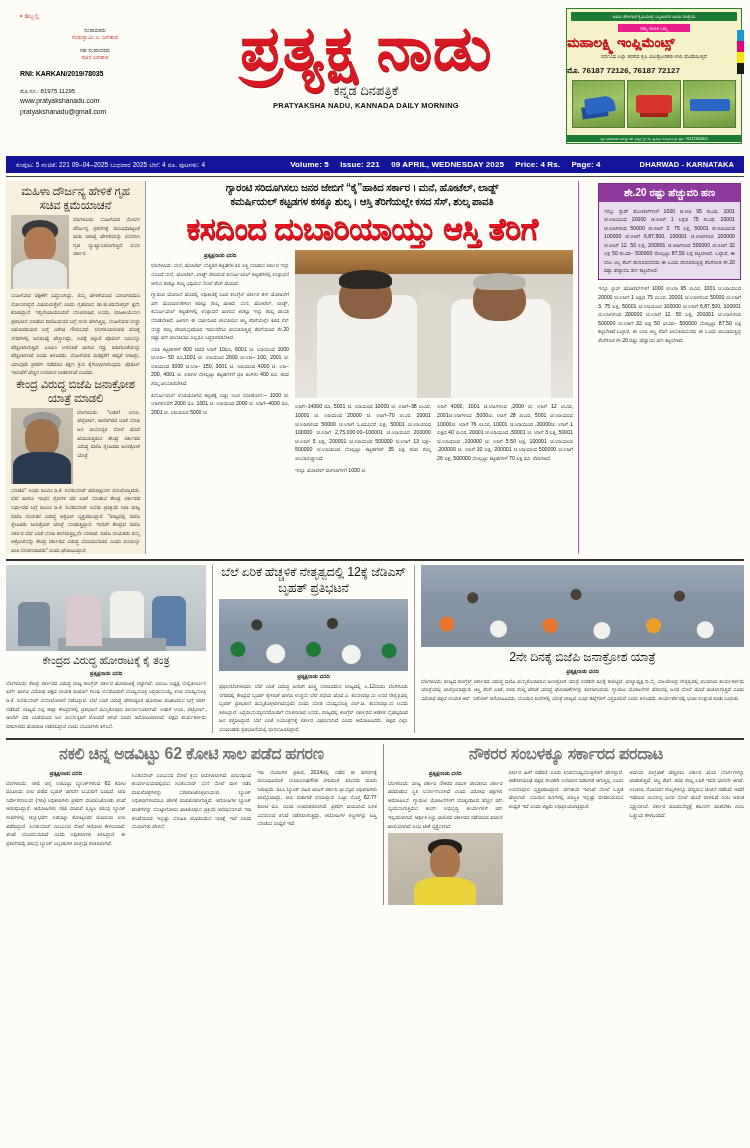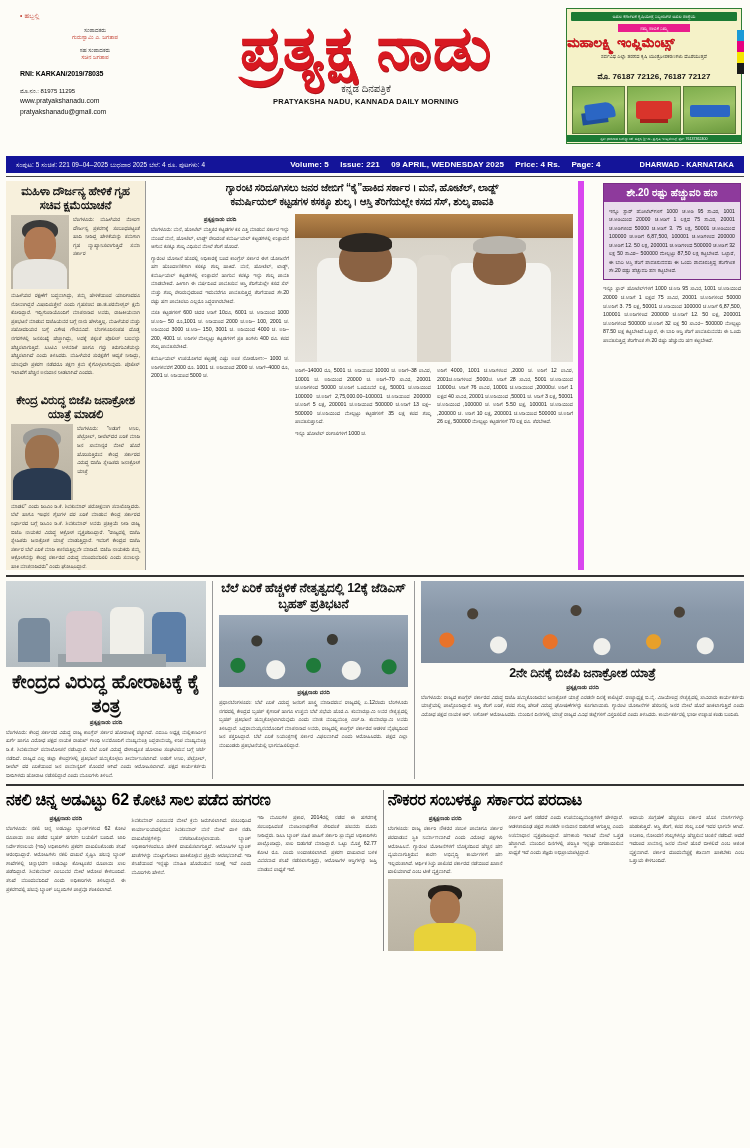--- a/index.html
+++ b/index.html
@@ -22,29 +22,29 @@
   .mh-contact { margin-top:10px; font-size:6.8px; line-height:1.55; color:#111; }
   .mh-contact .ph { font-size:6px; }
 
   .mh-center { flex:1; position:relative; text-align:center; padding-top:12px; }
   .mh-title {
     font-family:"Liberation Sans", sans-serif;
     font-size:61px; font-weight:bold; color:#d81921;
     letter-spacing:1px; line-height:1.05;
     text-shadow:0.6px 0.6px 0 #a8121a;
   }
-  .mh-sub-kn { font-size:10px; color:#111; margin-top:3px; }
+  .mh-sub-kn { font-size:13px; color:#111; margin-top:3px; }
   .mh-sub-en { font-size:7.5px; font-weight:bold; color:#111; letter-spacing:.2px; margin-top:2px; }
 
   .mh-ad { width:176px; height:136px; margin:4px 2px 0 0; border:1.5px solid #2e7d32; background:#f5f2c8; position:relative; overflow:hidden; }
   .ad-top { background:#1b7a34; color:#fff; font-size:4.6px; text-align:center; padding:2px 1px; margin:3px 4px 0; border-radius:1px; }
   .ad-ribbon { background:#e91e8c; color:#fff; font-size:4.6px; text-align:center; margin:3px auto 0; width:72px; padding:1.5px 0; }
   .ad-brand { color:#d81921; font-size:13px; font-weight:bold; margin-top:3px; letter-spacing:.2px; text-shadow:.4px .4px 0 #8a0e14; }
   .ad-desc { font-size:5px; text-align:center; color:#111; margin-top:2px; padding:0 4px; }
-  .ad-phone { font-size:8px; font-weight:bold; text-align:center; color:#111; margin-top:12px; }
+  .ad-phone { font-size:8px; font-weight:bold; text-align:left; color:#111; margin-top:6px; }
   .ad-imgs { display:flex; gap:2px; margin:4px 5px 0; }
   .ad-img { flex:1; height:48px; border:.5px solid #5a7a3a; position:relative; overflow:hidden;
             background:linear-gradient(170deg,#7fae4e 0%,#9fc466 45%,#6b9a3e 100%); }
   .imp1::after{content:"";position:absolute;left:12px;top:16px;width:30px;height:16px;background:#2b66c4;border-radius:2px 10px 2px 2px;transform:rotate(-8deg);box-shadow:-6px 6px 0 -2px #1f4f9b;}
   .imp2::after{content:"";position:absolute;left:8px;top:14px;width:36px;height:18px;background:#d9342b;border-radius:3px;box-shadow:0 8px 0 -4px #a8221c;}
   .imp3::after{content:"";position:absolute;left:6px;top:18px;width:40px;height:12px;background:#2b66c4;border-radius:2px;box-shadow:4px 10px 0 -7px #111, -6px 10px 0 -7px #111;}
   .ad-bottom { position:absolute; bottom:1px; left:0; right:0; background:#1b7a34; color:#fff; font-size:3.6px; text-align:center; padding:1.5px 0; }
   .mh-colorbars { position:absolute; right:0; top:26px; width:7px; }
   .mh-colorbars div { height:11px; }
 
@@ -56,24 +56,24 @@
   .db-kn { font-size:6.4px; }
   .db-en { font-weight:bold; font-size:8px; margin-left:auto; }
   .db-en span { margin-right:9px; }
   .db-place { font-weight:bold; font-size:7.5px; margin-left:30px; }
   .rule-thin { height:1px; background:#444; margin:3px 0 0; }
 
   
   .content { display:flex; margin-top:4px; }
   .col-left { width:140px; background:#f7f0dc; padding:3px 5px 0; border-right:1px solid #999; }
   .col-main { flex:1; padding:0 5px; }
-  .col-right { width:166px; padding:0 3px 0 19px; border-left:6px solid #d946ef; }
+  .col-right { width:166px; padding:0 3px 0 19px; border-left:1px solid #d946ef; }
 
   .sec-head-kn {
-    font-size:11.5px; font-weight:bold; color:#111; line-height:1.22; text-align:center;
+    font-size:11.5px; font-weight:normal; color:#111; line-height:1.22; text-align:center;
     letter-spacing:-.2px;
   }
   .photo { background:#cfcabd; position:relative; overflow:hidden; }
 
   
   .portrait { background:linear-gradient(175deg,#c9c2b2 0%,#b9b2a2 100%); position:relative; }
   .portrait .head { position:absolute; left:50%; transform:translateX(-50%); border-radius:45%; }
   .portrait .hair { position:absolute; left:50%; transform:translateX(-50%); border-radius:50% 50% 40% 40%; }
   .portrait .body { position:absolute; left:50%; transform:translateX(-50%); bottom:0; border-radius:40% 40% 0 0; }
 
@@ -130,21 +130,21 @@
 
   
   .emblem { background:#efe9dd; position:relative; overflow:hidden; display:flex; align-items:center; justify-content:center; }
   .emblem .disc { width:64px; height:64px; border-radius:50%; background:radial-gradient(circle at 35% 30%, #f4f2ee, #d8d3c8);
                   border:3px solid #c9c3b6; display:flex; align-items:center; justify-content:center; position:relative; }
   .emblem .inner { width:40px; height:40px; border-radius:50%; background:#7d2234; color:#e8d6ac; font-size:15px;
                    font-weight:bold; display:flex; align-items:center; justify-content:center; font-style:italic; }
   .emblem .ribbon { position:absolute; bottom:6px; left:50%; transform:translateX(-50%); background:#7d2234; color:#e8d6ac;
                     font-size:3.5px; padding:1.5px 7px; }
 
-  .sec-title-big { font-size:16px; font-weight:bold; color:#000000; text-align:left; line-height:1.2; letter-spacing:-.3px; }
+  .sec-title-big { font-size:16px; font-weight:bold; color:#737373; text-align:center; line-height:1.2; letter-spacing:-.3px; }
   .bottom-split { display:flex; gap:6px; margin-top:3px; }
   .bs-left { flex:1.02; }
   .bs-right { flex:.98; border-left:1px solid #888; padding-left:4px; }
 </style>
 </head>
 <body>
 
 <div class="page">
 
   <div class="masthead">
@@ -216,39 +216,40 @@
           <div class="photo portrait" style="width:58px;height:74px;flex:none;">
             <div class="hair" style="top:5px;width:36px;height:20px;background:#3a3a3a;"></div>
             <div class="head" style="top:12px;width:32px;height:36px;background:#b07a55;"></div>
             <div class="body" style="width:54px;height:30px;background:#e8e6e0;"></div>
           </div>
           <div class="bodytext">ಬೆಂಗಳೂರು: ಮಹಿಳೆಯರ ಮೇಲಣ ದೌರ್ಜನ್ಯ ಪ್ರಕರಣಕ್ಕೆ ಸಂಬಂಧಪಟ್ಟಂತೆ ಹಾದಿ ನೀಡಿದ್ದ ಹೇಳಿಕೆಯನ್ನು ತಮಗಾಗಿ ಗೃಹ ವ್ಯಾಖ್ಯಾನಿಸಲಾಗುತ್ತಿದೆ ಸಮಾ ಸರ್ಕಾರ</div>
         </div>
         <div class="bodytext" style="margin-top:2px;">ಮಹಿಳೆಯರ ರಕ್ಷಣೆಗೆ ಬದ್ಧವಾಗಿದ್ದು, ತಮ್ಮ ಹೇಳಿಕೆಯಿಂದ ಯಾರಿಗಾದರೂ ನೋವಾಗಿದ್ದರೆ ವಿಷಾದಿಸುತ್ತೇನೆ ಎಂದು ಗೃಹಸಚಿವ ಡಾ.ಜಿ.ಪರಮೇಶ್ವರ್ ಕ್ಷಮೆ ಕೋರಿದ್ದಾರೆ. ಇದ್ದಿಗುಂಡಿಯೊಂದಿಗೆ ಮಾತನಾಡಿದ ಅವರು, ರಾಜಕೀಯವಾಗಿ ಪ್ರತಿಭಟನೆ ಮಾಡುವ ಬಿಜೆಪಿಯವರ ಬಗ್ಗೆ ನಾನು ಹೇಳುತ್ತಿಲ್ಲ. ಮಹಿಳೆಯರ ಮತ್ತು ಸಹೋದರಿಯರ ಬಗ್ಗೆ ವಿಶೇಷ ಗೌರವವಿದೆ. ಬೆಂಗಳೂರಿನಂತಹ ದೊಡ್ಡ ನಗರಗಳಲ್ಲಿ ಜನಸಂಖ್ಯೆ ಹೆಚ್ಚಾಗಿದ್ದು, ಅದಕ್ಕೆ ತಕ್ಕಂತೆ ಪೊಲೀಸ್ ಬಲವನ್ನು ಹೆಚ್ಚಿಸಲಾಗುತ್ತಿದೆ. ಸಿಸಿಟಿವಿ ಅಳವಡಿಕೆ ಹಾಗೂ ಗಸ್ತು ತಿರುಗುವಿಕೆಯನ್ನು ಹೆಚ್ಚಿಸಲಾಗಿದೆ ಎಂದು ತಿಳಿಸಿದರು. ಮಹಿಳೆಯರ ಸುರಕ್ಷತೆಗೆ ಆದ್ಯತೆ ನೀಡಿದ್ದು, ಯಾವುದೇ ಪ್ರಕರಣ ನಡೆದರೂ ತಕ್ಷಣ ಕ್ರಮ ಕೈಗೊಳ್ಳಲಾಗುವುದು. ಪೊಲೀಸ್ ಇಲಾಖೆಗೆ ಹೆಚ್ಚಿನ ಅನುದಾನ ನೀಡಲಾಗಿದೆ ಎಂದರು.</div>
       </div>
 
-      <div style="margin-top:16px;">
+      <div style="margin-top:0;">
         <div class="sec-head-kn">ಕೇಂದ್ರ ವಿರುದ್ಧ ಬಿಜೆಪಿ ಜನಾಕ್ರೋಶ ಯಾತ್ರೆ ಮಾಡಲಿ</div>
         <div style="display:flex; gap:4px; margin-top:3px;">
           <div class="photo portrait" style="width:62px;height:76px;flex:none;">
             <div class="hair" style="top:4px;width:38px;height:20px;background:#9a9a96;"></div>
             <div class="head" style="top:11px;width:34px;height:38px;background:#9d7350;"></div>
             <div class="body" style="width:58px;height:32px;background:#2a3a50;"></div>
           </div>
           <div class="bodytext">ಬೆಂಗಳೂರು: "ಅಡುಗೆ ಅನಿಲ, ಪೆಟ್ರೋಲ್, ಡೀಸೆಲ್‌ದರ ಏರಿಕೆ ಮಾಡಿ ಜನ ಸಾಮಾನ್ಯರ ಮೇಲೆ ಹೊರೆ ಹೊರಿಸುತ್ತಿರುವ ಕೇಂದ್ರ ಸರ್ಕಾರದ ವಿರುದ್ಧ ಬಿಜೆಪಿ ಸ್ನೇಹಿತರು ಜನಾಕ್ರೋಶ ಯಾತ್ರೆ</div>
         </div>
         <div class="bodytext" style="margin-top:2px;">ಮಾಡಲಿ" ಎಂದು ಡಿಸಿಎಂ ಡಿ.ಕೆ. ಶಿವಕುಮಾರ್ ಪರೋಕ್ಷವಾಗಿ ಸವಾಲೊಡ್ಡಿದರು. ಬೆಲೆ ಹಾಗೂ ಇಂಧನ ಶೈಲಗಳ ದರ ಏರಿಕೆ ಮಾಡುವ ಕೇಂದ್ರ ಸರ್ಕಾರದ ನಿರ್ಧಾರದ ಬಗ್ಗೆ ಡಿಸಿಎಂ ಡಿ.ಕೆ. ಶಿವಕುಮಾರ್ ಅವರು ಪ್ರತಿಕ್ರಿಯೆ ನೀಡಿ ರಾಜ್ಯ ಬಿಜೆಪಿ ನಾಯಕರ ವಿರುದ್ಧ ಆಕ್ರೋಶ ವ್ಯಕ್ತಪಡಿಸಿದ್ದಾರೆ. "ರಾಜ್ಯದಲ್ಲಿ ಬಿಜೆಪಿ ಸ್ನೇಹಿತರು ಜನಾಕ್ರೋಶ ಯಾತ್ರೆ ಮಾಡುತ್ತಿದ್ದಾರೆ. ಇವರಿಗೆ ಕೇಂದ್ರದ ಬಿಜೆಪಿ ಸರ್ಕಾರ ಬೆಲೆ ಏರಿಕೆ ಮಾಡಿ ಕಾಣಿಸುತ್ತಿಲ್ಲವೇ ಮಾಡಿದೆ. ಬಿಜೆಪಿ ನಾಯಕರು ತಮ್ಮ ಆಕ್ರೋಶವನ್ನು ಕೇಂದ್ರ ಸರ್ಕಾರದ ವಿರುದ್ಧ ಮುಂದುವರಿಸಲಿ ಎಂದು ಸವಾಲನ್ನು ಹಾಕಿ ಮಾತನಾಡಿದರು" ಎಂದು ಘೋಷಿಸಿದ್ದಾರೆ.</div>
       </div>
     </div>
 
     <div class="col-main">
 
       <div>
         <div class="kicker">ಗ್ಯಾರಂಟಿ ಸರಿದೂಗಿಸಲು ಜನರ ಜೇಬಿಗೆ “ಕೈ”ಹಾಕಿದ ಸರ್ಕಾರ । ಮನೆ, ಹೋಟೆಲ್, ಲಾಡ್ಜ್</div>
         <div class="kicker">ಕಮರ್ಷಿಯಲ್ ಕಟ್ಟಡಗಳ ಕಸಕ್ಕೂ ಶುಲ್ಕ । ಆಸ್ತಿ ತೆರಿಗೆಯಲ್ಲೇ ಕಸದ ಸೆಸ್, ಶುಲ್ಕ ಪಾವತಿ</div>
+        <div class="bighead">ಕಸದಿಂದ ದುಬಾರಿಯಾಯ್ತು ಆಸ್ತಿ ತೆರಿಗೆ</div>
 
         <div style="display:flex; gap:6px; margin-top:4px;">
 
           <div style="width:138px;">
             <div class="byline">ಪ್ರತ್ಯಕ್ಷನಾಡು ವರದಿ</div>
             <div class="bodytext">ಬೆಂಗಳೂರು: ಮನೆ, ಹೋಟೆಲ್ ಮತ್ತಿತರ ಕಟ್ಟಡಗಳ ಕಸ ಎತ್ತಿ ಮಾಡುವ ಸರ್ಕಾರ ಇನ್ನು ಮುಂದೆ ಮನೆ, ಹೋಟೆಲ್, ಲಾಡ್ಜ್ ಸೇರಿದಂತೆ ಕಮರ್ಷಿಯಲ್ ಕಟ್ಟಡಗಳಲ್ಲಿ ಉತ್ಪಾದನೆ ಆಗುವ ಕಸಕ್ಕೂ ಶುಲ್ಕ ವಿಧಿಸುವ ಮೇಲೆ ತೆರಿಗೆ ಹೊರಿದೆ.</div>
             <div class="bodytext" style="margin-top:3px;">ಗ್ಯಾರಂಟಿ ಯೋಜನೆ ಹೊರಲ್ಲಿ ಅಧಿಕಾರಕ್ಕೆ ಬಂದ ಕಾಂಗ್ರೆಸ್ ಸರ್ಕಾರ ಈಗ ಯೋಜನೆಗೆ ಹಣ ಹೊಂದಾಣಿಕೆಗಾಗಿ ಕಸಕ್ಕೂ ಶುಲ್ಕ ಹಾಕಿದೆ. ಮನೆ, ಹೋಟೆಲ್, ಲಾಡ್ಜ್, ಕಮರ್ಷಿಯಲ್ ಕಟ್ಟಡಗಳಲ್ಲಿ ಉತ್ಪಾದನೆ ಹಾಗುವ ಕಸಕ್ಕೂ ಇನ್ನು ಶುಲ್ಕ ಪಾವತಿ ಮಾಡಬೇಕಿದೆ. ಹೀಗಾಗಿ ಈ ವರ್ಷದಿಂದ ಪಾವತಿಸುವ ಆಸ್ತಿ ತೆರಿಗೆಯಲ್ಲೇ ಕಸದ ಸೆಸ್ ಮತ್ತು ಶುಲ್ಕ ಸೇರಿರುವುದರಿಂದ ಇದುವರೆಗೂ ಪಾವತಿಸುತ್ತಿದ್ದ ತೆರಿಗೆಯಿಂದ ಶೇ.20 ರಷ್ಟು ಹಣ ಪಾವತಿಸಲು ಎಲ್ಲರೂ ಸಿದ್ಧರಾಗಿರಬೇಕಿದೆ.</div>
             <div class="bodytext" style="margin-top:3px;">ವಸತಿ ಕಟ್ಟಡಗಳಿಗೆ 600 ಚದರ ಅಡಿಗೆ 10ರೂ, 6001 ಚ. ಅಡಿಯಿಂದ 1000 ಚ.ಅಡಿ– 50 ರೂ,1001 ಚ. ಅಡಿಯಿಂದ 2000 ಚ.ಅಡಿ– 100, 2001 ಚ. ಅಡಿಯಿಂದ 3000 ಚ.ಅಡಿ– 150, 3001 ಚ. ಅಡಿಯಿಂದ 4000 ಚ. ಅಡಿ– 200, 4001 ಚ. ಅಡಿಗಳ ಮೇಲ್ಪಟ್ಟು ಕಟ್ಟಡಗಳಿಗೆ ಪ್ರತಿ ತಿಂಗಳು 400 ರೂ. ಕಸದ ಶುಲ್ಕ ಪಾವತಿಸಬೇಕಿದೆ.</div>
             <div class="bodytext" style="margin-top:3px;">ಕಮರ್ಷಿಯಲ್ ಉಪಯೋಗದ ಕಟ್ಟಡಕ್ಕೆ ಎಷ್ಟು ಅಂತ ನೋಡೋಣ:– 1000 ಚ. ಅಡಿಗಳವರೆಗೆ 2000 ರೂ. 1001 ಚ. ಅಡಿಯಿಂದ 2000 ಚ. ಅಡಿಗೆ–4000 ರೂ, 2001 ಚ. ಅಡಿಯಿಂದ 5000 ಚ.</div>
           </div>
@@ -291,21 +292,21 @@
   <div class="hr-sec"></div>
 
   <div style="display:flex; gap:6px;">
 
     <div style="width:200px;">
       <div class="photo room" style="height:86px;">
         <div class="p3"></div>
           <div class="p4"></div>
           <div class="desk"></div>
       </div>
-      <div class="sec-head-kn" style="font-size:19px;margin-top:3px;">ಕೇಂದ್ರದ ವಿರುದ್ಧ ಹೋರಾಟಕ್ಕೆ ಕೈ ತಂತ್ರ</div>
+      <div class="sec-head-kn" style="font-size:11px;margin-top:3px;">ಕೇಂದ್ರದ ವಿರುದ್ಧ ಹೋರಾಟಕ್ಕೆ ಕೈ ತಂತ್ರ</div>
       <div class="byline">ಪ್ರತ್ಯಕ್ಷನಾಡು ವರದಿ</div>
       <div class="bodytext">ಬೆಂಗಳೂರು: ಕೇಂದ್ರ ಸರ್ಕಾರದ ವಿರುದ್ಧ ರಾಜ್ಯ ಕಾಂಗ್ರೆಸ್ ಸರ್ಕಾರ ಹೋರಾಟಕ್ಕೆ ಸಜ್ಜಾಗಿದೆ. ಎಐಸಿಸಿ ಅಧ್ಯಕ್ಷ ಮಲ್ಲಿಕಾರ್ಜುನ ಖರ್ಗೆ ಹಾಗೂ ವಿರೋಧ ಪಕ್ಷದ ನಾಯಕ ರಾಹುಲ್ ಗಾಂಧಿ ಅವರೊಂದಿಗೆ ಮುಖ್ಯಮಂತ್ರಿ ಸಿದ್ದರಾಮಯ್ಯ, ಉಪ ಮುಖ್ಯಮಂತ್ರಿ ಡಿ.ಕೆ. ಶಿವಕುಮಾರ್ ಸಮಾಲೋಚನೆ ನಡೆಸಿದ್ದಾರೆ. ಬೆಲೆ ಏರಿಕೆ ವಿರುದ್ಧ ದೇಶಾದ್ಯಂತ ಹೋರಾಟ ಸಂಘಟಿಸುವ ಬಗ್ಗೆ ಚರ್ಚೆ ನಡೆದಿದೆ. ರಾಜ್ಯದ ಎಲ್ಲ ಜಿಲ್ಲಾ ಕೇಂದ್ರಗಳಲ್ಲಿ ಪ್ರತಿಭಟನೆ ಹಮ್ಮಿಕೊಳ್ಳಲು ತೀರ್ಮಾನಿಸಲಾಗಿದೆ. ಅಡುಗೆ ಅನಿಲ, ಪೆಟ್ರೋಲ್, ಡೀಸೆಲ್ ದರ ಏರಿಕೆಯಿಂದ ಜನ ಸಾಮಾನ್ಯರಿಗೆ ತೊಂದರೆ ಆಗಿದೆ ಎಂದು ಆರೋಪಿಸಲಾಗಿದೆ. ಪಕ್ಷದ ಕಾರ್ಯಕರ್ತರು ಬೀದಿಗಿಳಿದು ಹೋರಾಟ ನಡೆಸಲಿದ್ದಾರೆ ಎಂದು ಮೂಲಗಳು ತಿಳಿಸಿವೆ.</div>
     </div>
 
     <div style="width:196px;border-left:1px solid #999;padding-left:6px;">
       <div class="sec-head-kn" style="font-size:12.5px;">ಬೆಲೆ ಏರಿಕೆ ಹೆಚ್ಚಳಿಕೆ ನೇತೃತ್ವದಲ್ಲಿ 12ಕ್ಕೆ ಜೆಡಿಎಸ್ ಬೃಹತ್ ಪ್ರತಿಭಟನೆ</div>
       <div class="photo crowd green" style="height:72px;margin-top:3px;"></div>
       <div class="byline">ಪ್ರತ್ಯಕ್ಷನಾಡು ವರದಿ</div>
       <div class="bodytext">ಪ್ರಧಾನಬೆಂಗಳೂರು: ಬೆಲೆ ಏರಿಕೆ ವಿರುದ್ಧ ಜನರಿಗೆ ಹಾಸ್ತ್ರ ಮಾಡಿದರುವ ರಾಜ್ಯದಲ್ಲಿ ಏ.12ರಂದು ಬೆಂಗಳೂರು ನಗರದಲ್ಲಿ ಕೇಂದ್ರದ ಬೃಹತ್ ಕೈಗಾರಿಕೆ ಹಾಗೂ ಉತ್ತಮ ಬೆಲೆ ಸಭೆಯ ಹೊರ.ಎ. ಕುಮಾರಸ್ವಾಮಿ ಅವರ ನೇತೃತ್ವದಲ್ಲಿ ಬೃಹತ್ ಪ್ರತಿಭಟನೆ ಹಮ್ಮಿಕೊಳ್ಳಲಾಗಿರುವುದು ಎಂದು ಮಾಜಿ ಮುಖ್ಯಮಂತ್ರಿ ಎಚ್.ಡಿ. ಕುಮಾರಸ್ವಾಮಿ ಅವರು ತಿಳಿಸಿದ್ದಾರೆ. ಸಿದ್ದರಾಮಯ್ಯನವರೊಂದಿಗೆ ಮಾತನಾಡಿದ ಅವರು, ರಾಜ್ಯದಲ್ಲಿ ಕಾಂಗ್ರೆಸ್ ಸರ್ಕಾರದ ಆಡಳಿತ ವೈಫಲ್ಯದಿಂದ ಜನ ತತ್ತರಿಸಿದ್ದಾರೆ. ಬೆಲೆ ಏರಿಕೆ ನಿಯಂತ್ರಣಕ್ಕೆ ಸರ್ಕಾರ ವಿಫಲವಾಗಿದೆ ಎಂದು ಆರೋಪಿಸಿದರು. ಪಕ್ಷದ ಎಲ್ಲಾ ಮುಖಂಡರು ಪ್ರತಿಭಟನೆಯಲ್ಲಿ ಭಾಗವಹಿಸಲಿದ್ದಾರೆ.</div>
     </div>

